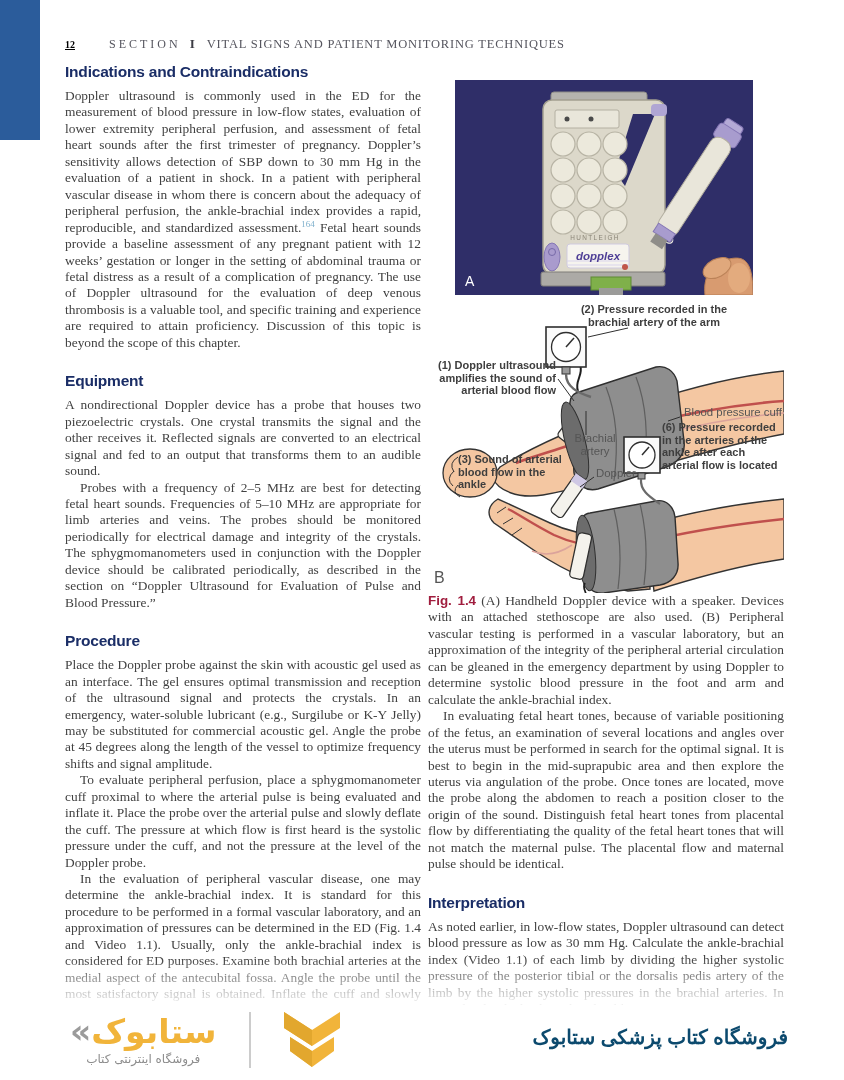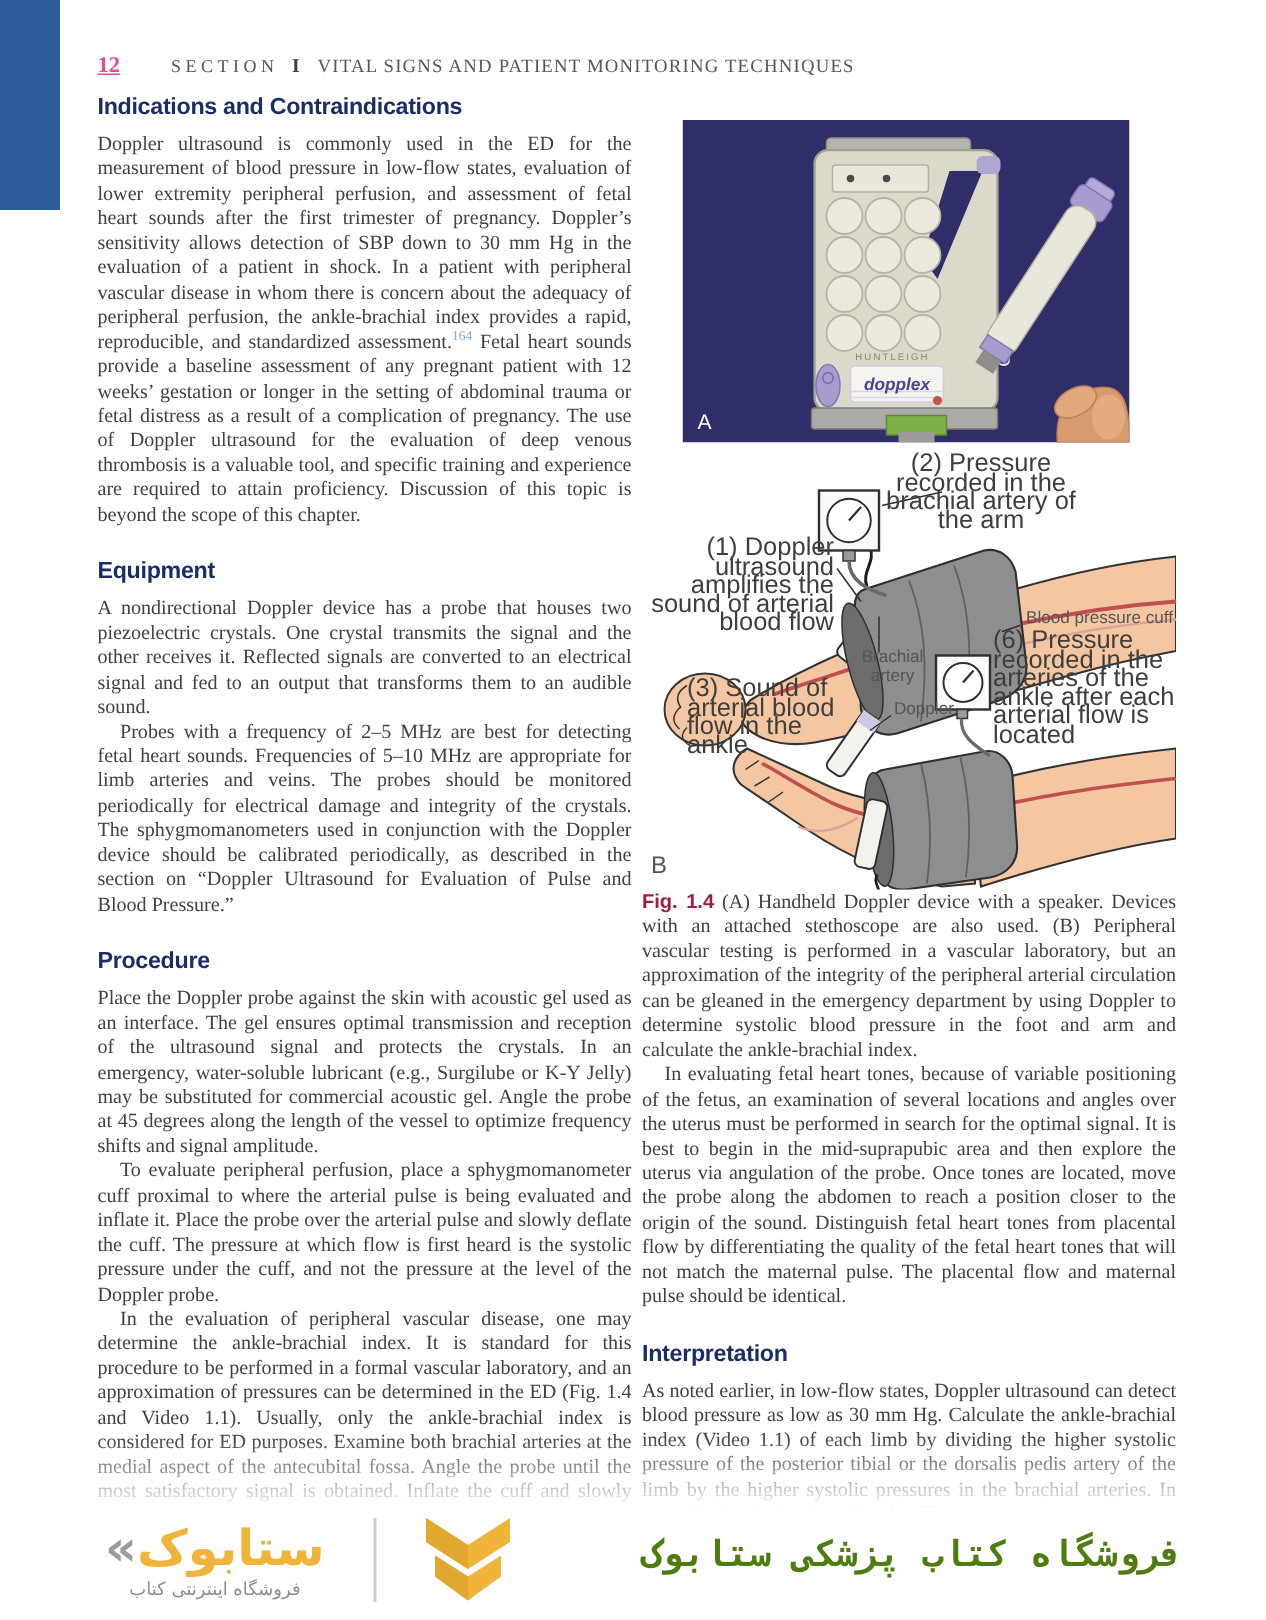--- a/index.html
+++ b/index.html
@@ -2,41 +2,41 @@
 <html><head>
 <meta charset="utf-8">
 <style>
   html,body{margin:0;padding:0;background:#e8e8e8;}
   .page{position:relative;width:844px;height:1080px;background:#ffffff;margin:0 auto;overflow:hidden;
         font-family:"Liberation Serif", serif;}
   
   .bluebar{position:absolute;left:0;top:0;width:40px;height:140px;background:#2b5c9b;}
   
   .runhead{position:absolute;left:65px;top:36px;width:720px;display:flex;align-items:baseline;color:#50505a;}
-  .pagenum{font-weight:bold;font-size:15px;color:#ec4899;text-decoration:underline;}
+  .pagenum{font-weight:bold;font-size:10px;color:#000000;text-decoration:underline;}
   .secword{margin-left:34px;font-size:12px;letter-spacing:3px;color:#55555e;}
   .secnum{margin-left:9px;font-weight:bold;font-size:13px;color:#3c3c44;}
   .sectitle{margin-left:12px;font-size:12.5px;letter-spacing:.8px;color:#55555e;}
   
   .colL{position:absolute;left:65px;top:63px;width:356px;height:950px;overflow:hidden;}
   .colR{position:absolute;left:428px;top:75px;width:356px;height:960px;overflow:hidden;}
   h2.h{font-family:"Liberation Sans", sans-serif;font-weight:700;font-size:15.5px;color:#1a2d66;
        margin:21px 0 7px 0;letter-spacing:-.2px;}
   h2.h.first{margin-top:0;}
   .colL p,.colR p{margin:0;font-size:13.4px;line-height:16.45px;color:#414141;text-align:justify;}
   p.ind{text-indent:15px;}
   sup.ref{color:#7fb0cc;font-size:9px;line-height:0;vertical-align:super;}
   
   .photo{position:relative;width:298px;height:215px;margin:5px 0 0 27px;padding-left:12px;}
   .photo svg{position:absolute;inset:0;}
   
   .diagram{position:relative;width:356px;height:292px;margin-top:6px;}
   .diagram svg{position:absolute;inset:0;}
-  .dlab{position:absolute;font-family:"Liberation Sans", sans-serif;font-weight:400;
-        font-size:17px;line-height:12.6px;color:#3e3e3e;}
+  .dlab{position:absolute;font-family:"Liberation Sans", sans-serif;font-weight:700;
+        font-size:11px;line-height:12.6px;color:#3e3e3e;}
   .dlab.plain{font-weight:400;color:#555555;font-size:11.4px;}
   .bmark{position:absolute;left:6px;top:268px;font-family:"Liberation Sans", sans-serif;
          font-size:16px;color:#555555;}
   
   .caption{margin-top:8px;font-size:11.8px;line-height:14.5px;color:#474747;text-align:justify;}
   .figlab{font-family:"Liberation Sans", sans-serif;font-weight:700;color:#a01d3e;}
   .sp1{margin-top:14px;}
   
   .fade{position:absolute;left:0;right:0;top:958px;height:50px;
         background:linear-gradient(to bottom, rgba(255,255,255,0), #ffffff);pointer-events:none;}
@@ -44,21 +44,21 @@
           display:flex;justify-content:space-between;align-items:center;
           padding:0 56px 6px 70px;box-sizing:border-box;}
   .logo{display:flex;align-items:center;gap:32px;}
   .wordmark{text-align:center;}
   .wline{font-family:"DejaVu Sans", sans-serif;font-size:33px;font-weight:700;line-height:36px;white-space:nowrap;}
   .gmark{color:#9b9b9b;}
   .word{color:#f1b43a;}
   .wtag{font-family:"DejaVu Sans", sans-serif;font-size:12px;color:#8d8d8d;margin-top:2px;}
   .ldiv{width:2px;height:56px;background:#cccccc;}
   .fright{text-align:right;}
-  .store{font-family:Liberation Mono, monospace;font-size:24px;font-weight:600;color:#4d7c0f;margin-bottom:6px;}
+  .store{font-family:Liberation Sans, sans-serif;font-size:20px;font-weight:600;color:#0c4a6e;margin-bottom:6px;}
   .url{font-family:"Liberation Sans", sans-serif;font-size:25px;font-weight:700;
        letter-spacing:7px;color:#1b1b1b;white-space:nowrap;}
   .url .acc{color:#f1b43a;}
 </style>
 </head>
 <body>
 
 <div class="page">
 
   <div class="bluebar"></div>

